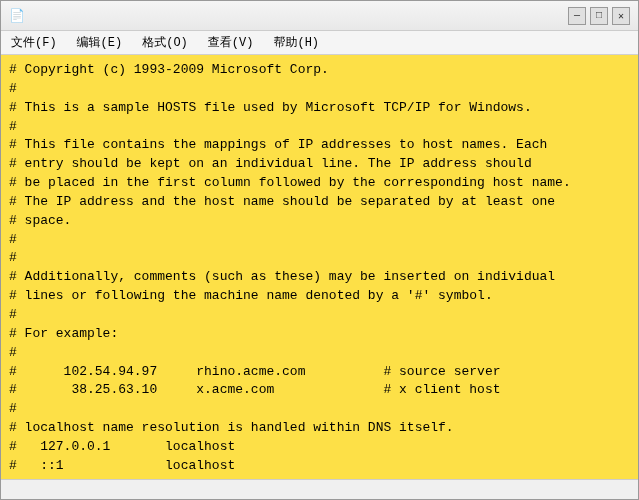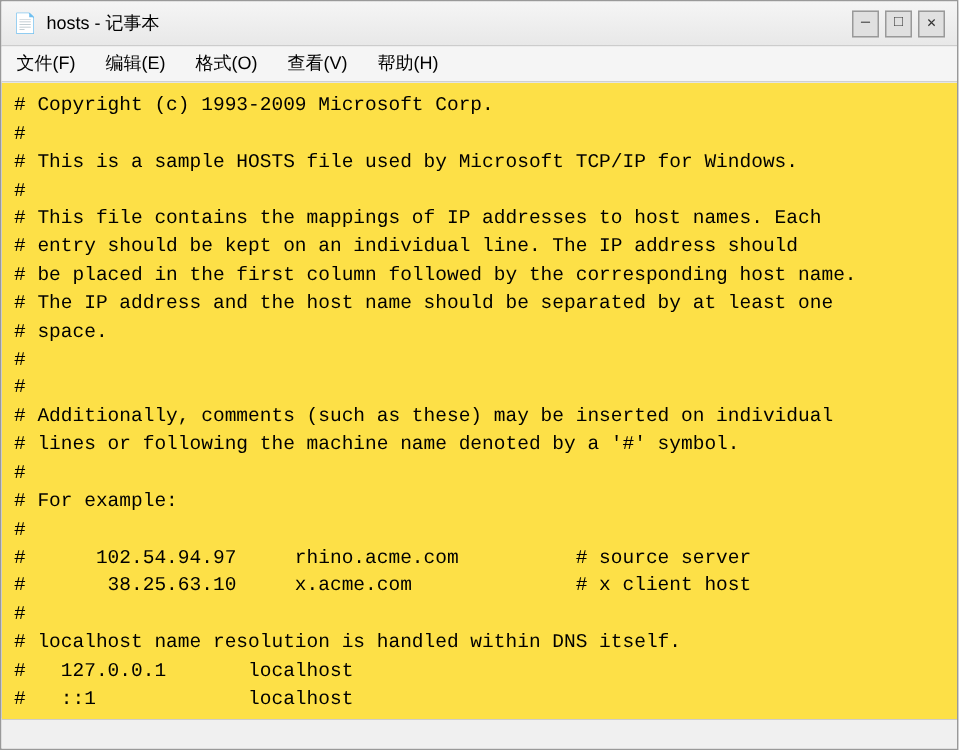--- a/index.html
+++ b/index.html
@@ -66,21 +66,21 @@
     .menubar {
       background: #f5f5f5;
       border-bottom: 1px solid #d0d0d0;
       display: flex;
       padding: 2px 4px;
       height: 24px;
       align-items: center;
       gap: 8px;
     }
     .menu-item {
-      font-family: Liberation Sans, sans-serif;
+      font-family: Liberation Mono, monospace;
       font-size: 12px;
       color: #000;
       padding: 2px 6px;
       cursor: pointer;
       text-decoration: none;
     }
     .editor-area {
       flex: 1;
       background: #fde047;
       padding: 6px 8px;
@@ -111,21 +111,20 @@
     }
   </style>
 </head>
 <body>
 
 <div class="window">
 
   <div class="titlebar">
     <div class="titlebar-left">
       <span class="titlebar-icon">📄</span>
-      <span class="titlebar-title">hosts - 记事本</span>
     </div>
     <div class="titlebar-controls">
       <div class="ctrl-btn">—</div>
       <div class="ctrl-btn">□</div>
       <div class="ctrl-btn ctrl-close">✕</div>
     </div>
   </div>
 
   <div class="menubar">
     <span class="menu-item">文件(F)</span>

